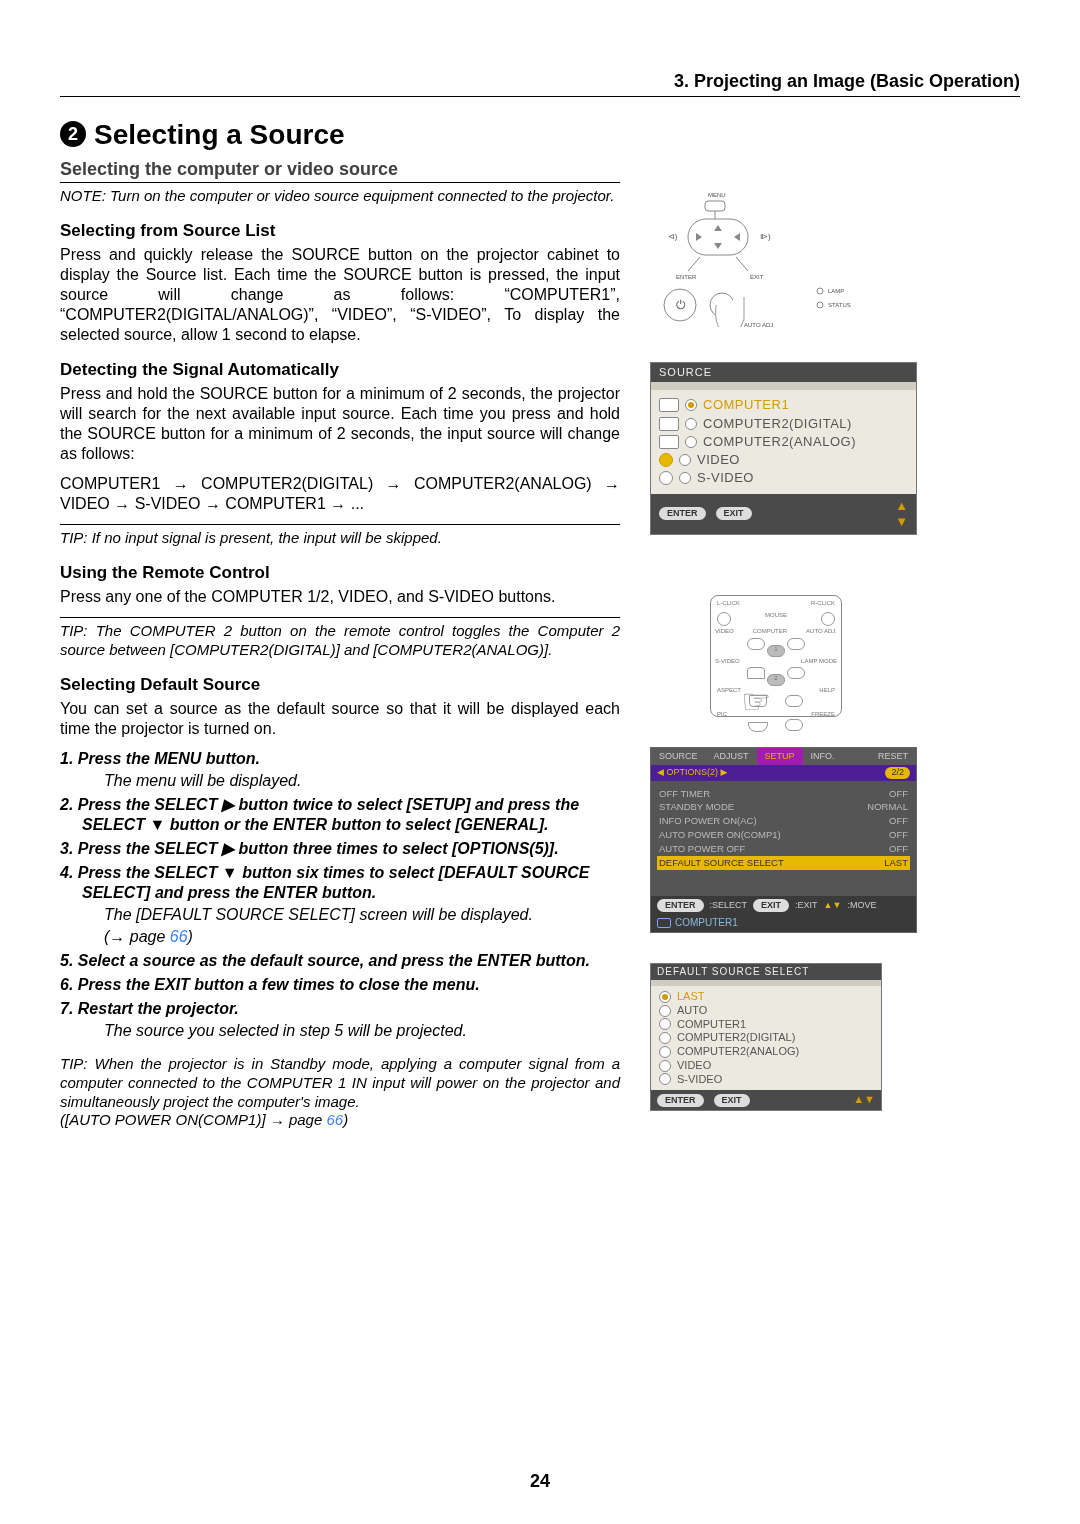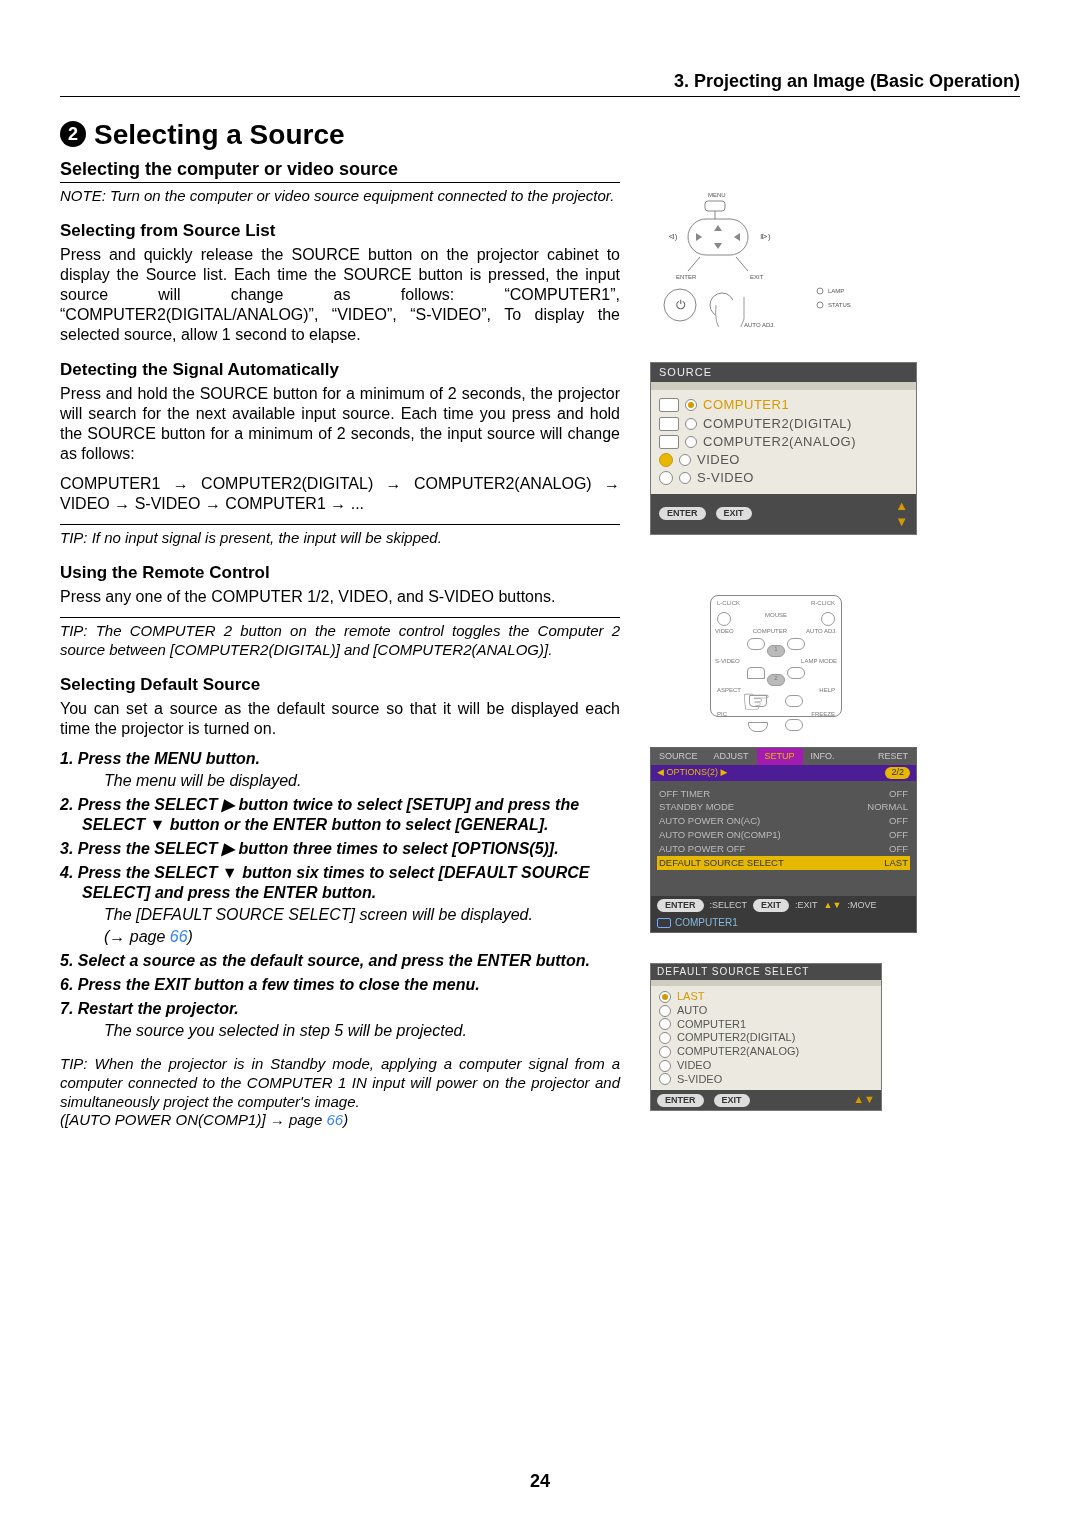--- a/index.html
+++ b/index.html
@@ -41,21 +41,21 @@
   }
   .circle-num {
     display: inline-flex;
     width: 26px; height: 26px;
     background: #000; color: #fff;
     border-radius: 50%;
     align-items: center; justify-content: center;
     font-size: 18px; font-weight: bold;
   }
   h2.red-sub {
-    color: #000000;
+    color: #404040;
     font-size: 18px;
     font-weight: 800;
     margin: 2px 0 2px 0;
   }
   .rule { border-top: 1.5px solid #000; margin: 2px 0 4px 0; }
   .note { font-style: italic; font-size: 15px; margin: 0 0 14px 0; }
   h3.bold-sub {
     font-size: 17px;
     font-weight: bold;
     margin: 14px 0 4px 0;
@@ -367,21 +367,21 @@
       <div class="osd2-body">
         <div class="osd2-row">
             <span>OFF TIMER</span>
             <span class="v">OFF</span>
           </div>
         <div class="osd2-row">
             <span>STANDBY MODE</span>
             <span class="v">NORMAL</span>
           </div>
         <div class="osd2-row">
-            <span>AUTO POWER ON(AC)</span>
+            <span>INFO POWER ON(AC)</span>
             <span class="v">OFF</span>
           </div>
         <div class="osd2-row">
             <span>AUTO POWER ON(COMP1)</span>
             <span class="v">OFF</span>
           </div>
         <div class="osd2-row">
             <span>AUTO POWER OFF</span>
             <span class="v">OFF</span>
           </div>

